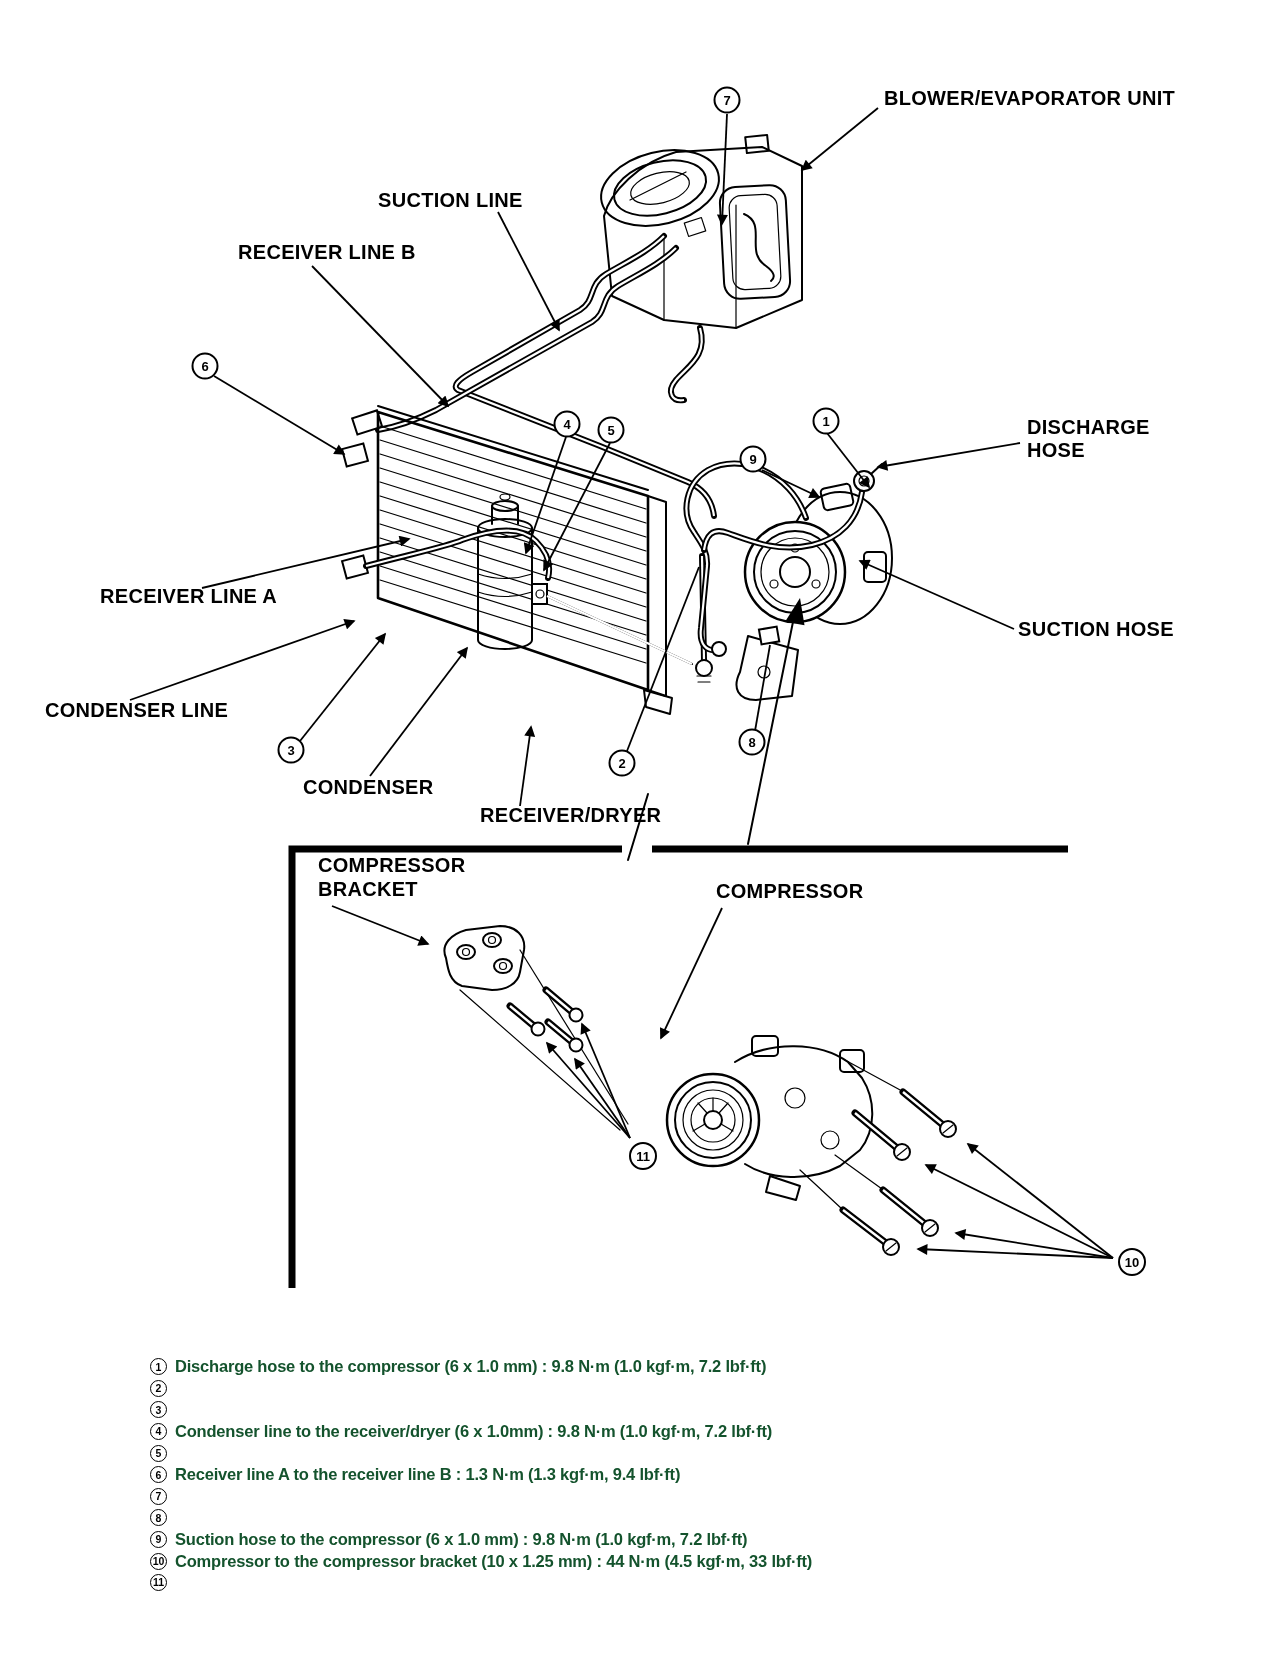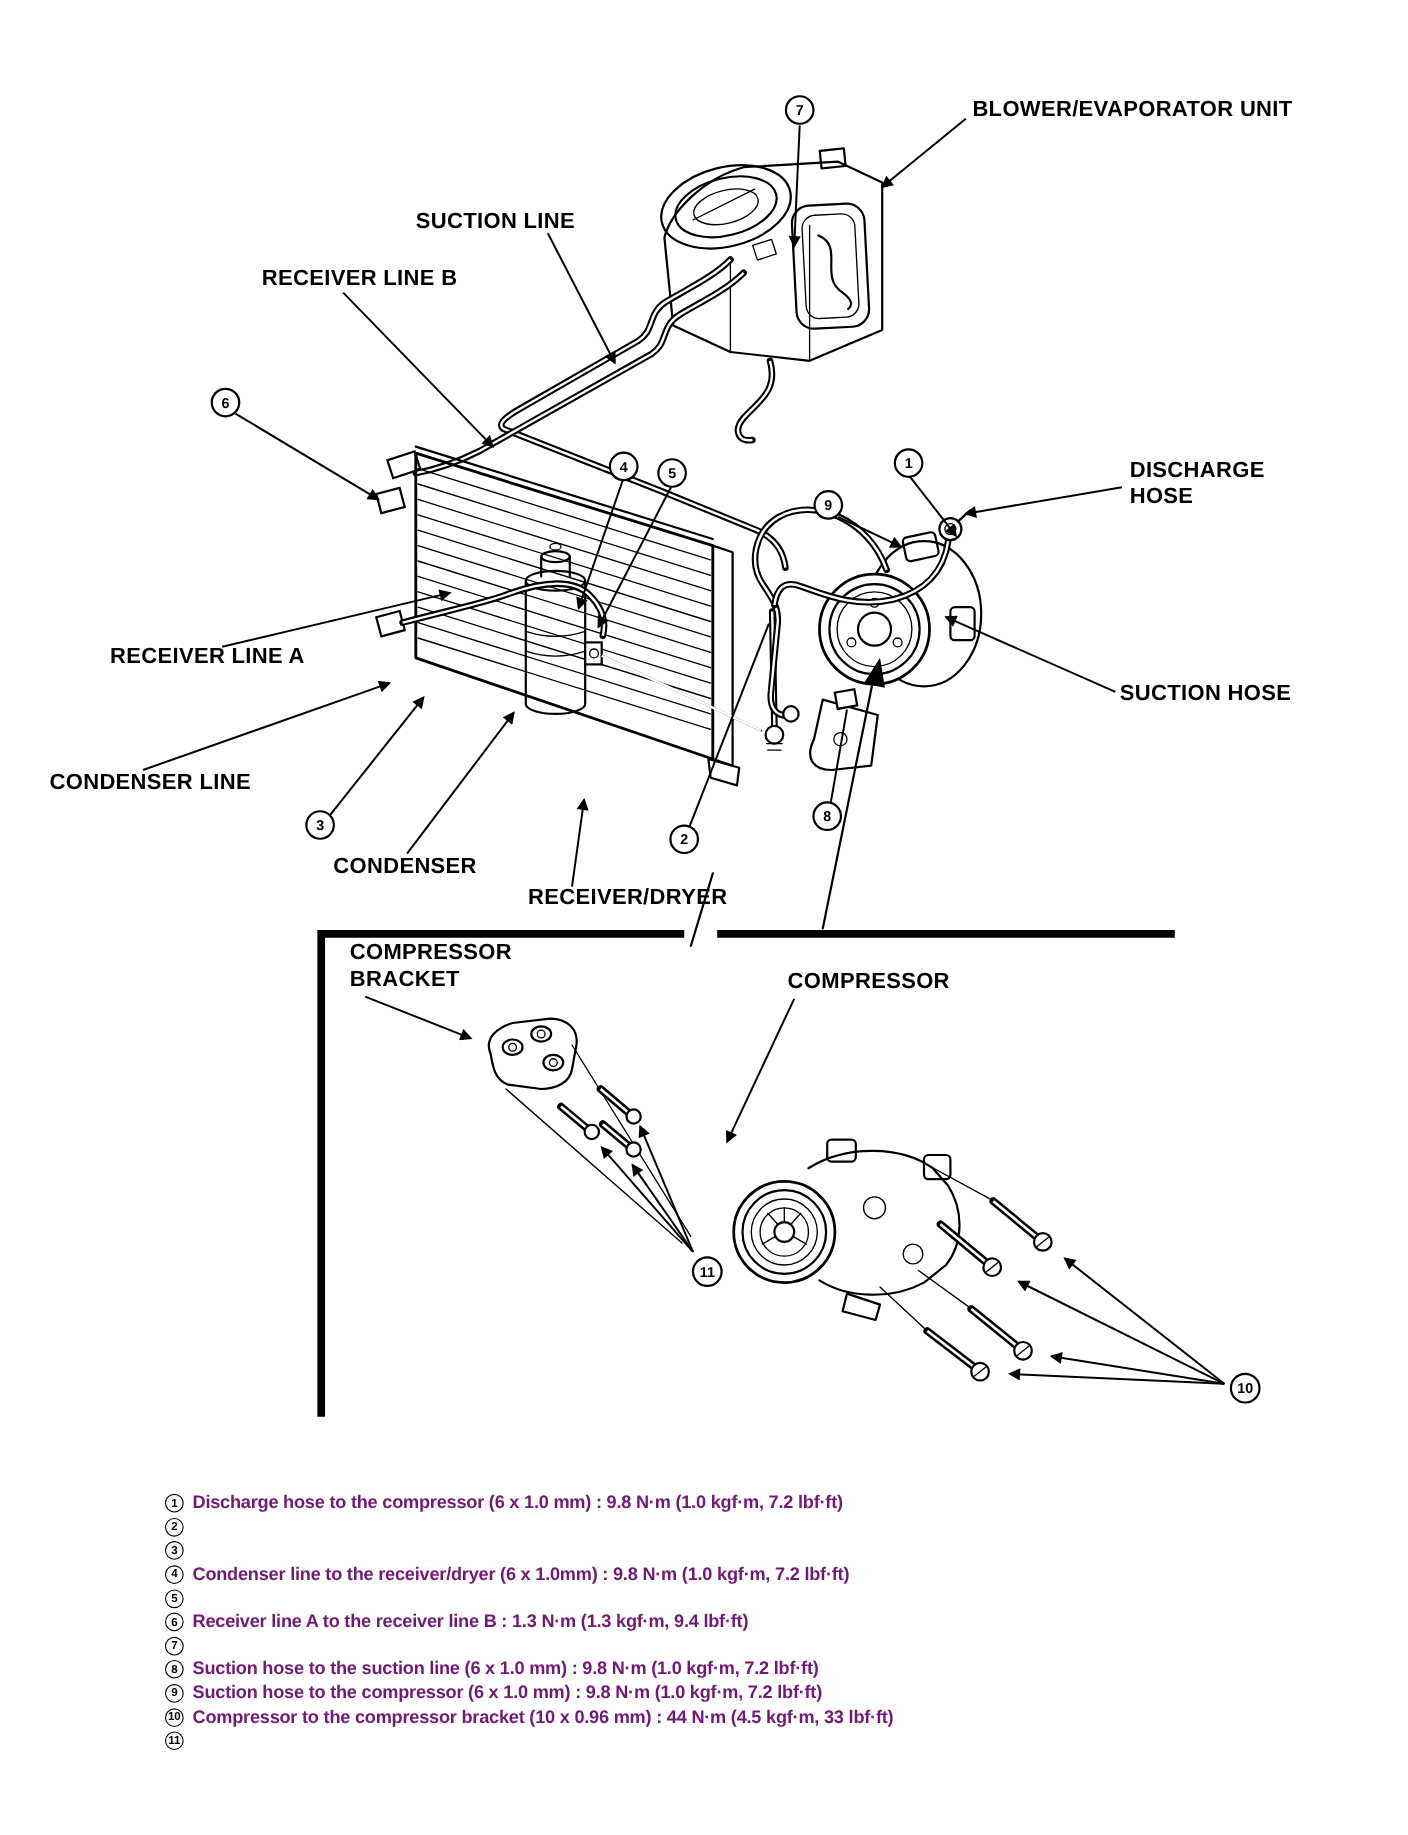--- a/index.html
+++ b/index.html
@@ -20,21 +20,21 @@
   .whitefill{fill:#fff;stroke:#000;}
   .lbl{fill:#000;stroke:none;font-weight:bold;font-size:20px;letter-spacing:.3px;}
   .callout-circle{fill:#fff;stroke:#000;stroke-width:2;}
   .callout-num{fill:#000;stroke:none;font-weight:bold;font-size:13px;text-anchor:middle;}
   
   .legend{position:absolute;left:150px;top:1356px;}
   .lrow{display:flex;align-items:center;height:21.6px;white-space:nowrap;}
   .lnum{flex:0 0 auto;width:15px;height:15px;border:1.7px solid #000;border-radius:50%;
         display:inline-flex;align-items:center;justify-content:center;
         font-size:10.5px;font-weight:bold;margin-right:8px;line-height:1;}
-  .ltext{font-size:16.5px;font-weight:bold;letter-spacing:-0.2px;color:#701a75;}
+  .ltext{font-size:16.5px;font-weight:bold;letter-spacing:-0.2px;color:#14532d;}
 </style>
 </head>
 <body>
 
 <div class="page">
 
 <svg width="1280" height="1668" viewBox="0 0 1280 1668">
   <defs>
     <marker id="ah" viewBox="0 0 10 10" refX="8.5" refY="5" markerWidth="13" markerHeight="11" markerUnits="userSpaceOnUse" orient="auto-start-reverse">
       <path d="M0,0 L10,5 L0,10 Z" fill="#000"></path>
@@ -321,28 +321,27 @@
       </div>
   <div class="lrow">
     <span class="lnum">6</span>
     <span class="ltext">Receiver line A to the receiver line B : 1.3 N·m (1.3 kgf·m, 9.4 lbf·ft)</span>
       </div>
   <div class="lrow">
     <span class="lnum">7</span>
       </div>
   <div class="lrow">
     <span class="lnum">8</span>
-    <span class="ltext">Suction hose to the suction line (6 x 1.0 mm) : 9.8 N·m (1.0 kgf·m, 7.2 lbf·ft)</span>
       </div>
   <div class="lrow">
     <span class="lnum">9</span>
     <span class="ltext">Suction hose to the compressor (6 x 1.0 mm) : 9.8 N·m (1.0 kgf·m, 7.2 lbf·ft)</span>
       </div>
   <div class="lrow">
     <span class="lnum">10</span>
-    <span class="ltext">Compressor to the compressor bracket (10 x 0.96 mm) : 44 N·m (4.5 kgf·m, 33 lbf·ft)</span>
+    <span class="ltext">Compressor to the compressor bracket (10 x 1.25 mm) : 44 N·m (4.5 kgf·m, 33 lbf·ft)</span>
       </div>
   <div class="lrow">
     <span class="lnum">11</span>
       </div>
 </div>
 
 </div>
 
 </body></html>

